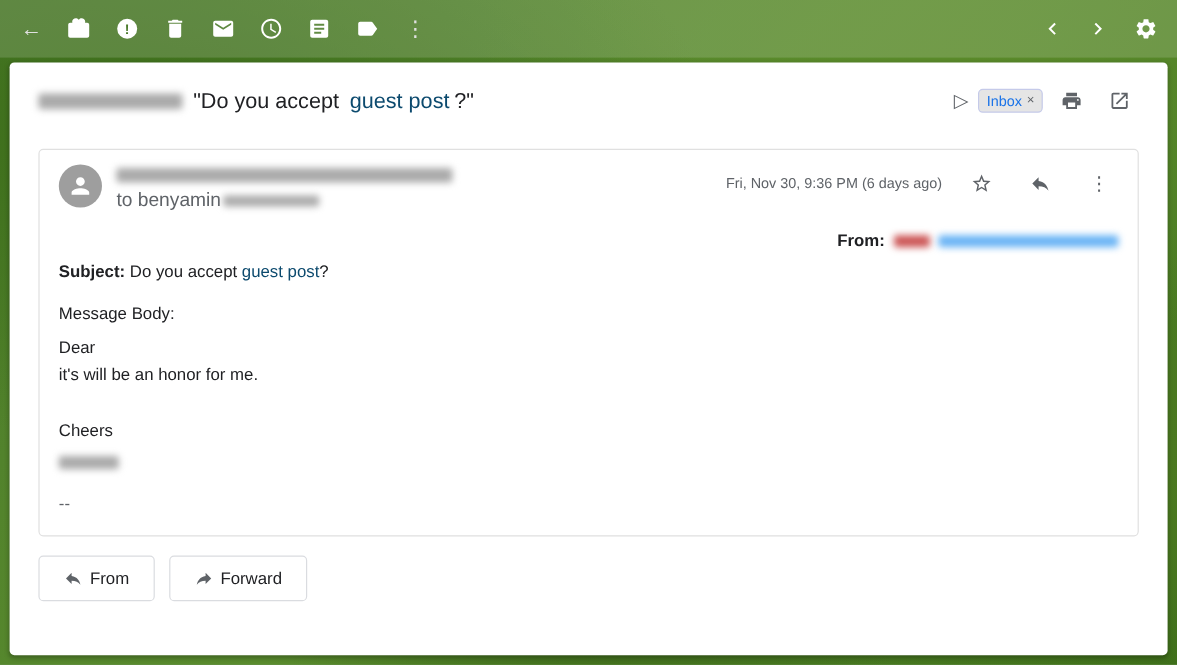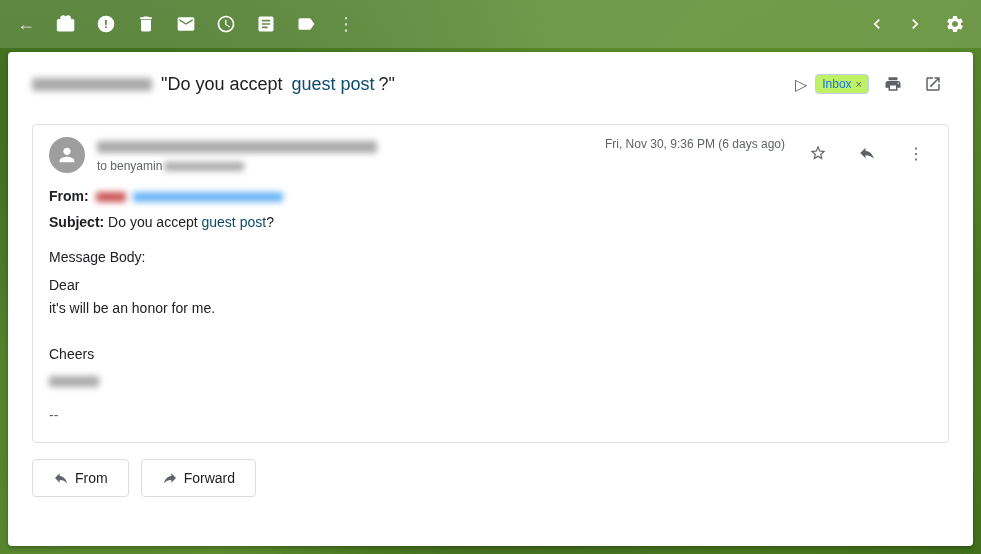--- a/index.html
+++ b/index.html
@@ -109,21 +109,21 @@
       color: #0c4a6e;
       text-decoration: none;
     }
 
     .forward-icon-sm {
       color: #5f6368;
       font-size: 16px;
     }
 
     .inbox-badge {
-      background: #bef264;
+      background: #e5e5e5;
       color: #1a73e8;
       border: 1px solid #c5cae9;
       border-radius: 4px;
       padding: 2px 6px;
       font-size: 12px;
       display: flex;
       align-items: center;
       gap: 4px;
     }
 
@@ -179,41 +179,42 @@
       font-size: 18px;
       flex-shrink: 0;
       margin-right: 12px;
     }
 
     .sender-info {
       flex: 1;
     }
 
     .to-line {
-      font-size: 12px;
+      font-size: 16px;
       color: #5f6368;
     }
 
     .email-meta-right {
       display: flex;
-      align-items: flex-start;
+      align-items: center;
       gap: 17px;
       font-size: 12px;
       color: #5f6368;
       flex-shrink: 0;
     }
 
     .email-body {
       font-size: 14px;
       color: #202124;
       line-height: 1.6;
     }
 
     .email-body .from-line {
       margin-bottom: 4px;
+      text-align: right;
     }
 
     .subject-line { margin-bottom: 12px; }
 
     .separator {
       margin: 12px 0 4px 0;
       color: #5f6368;
     }
 
     

